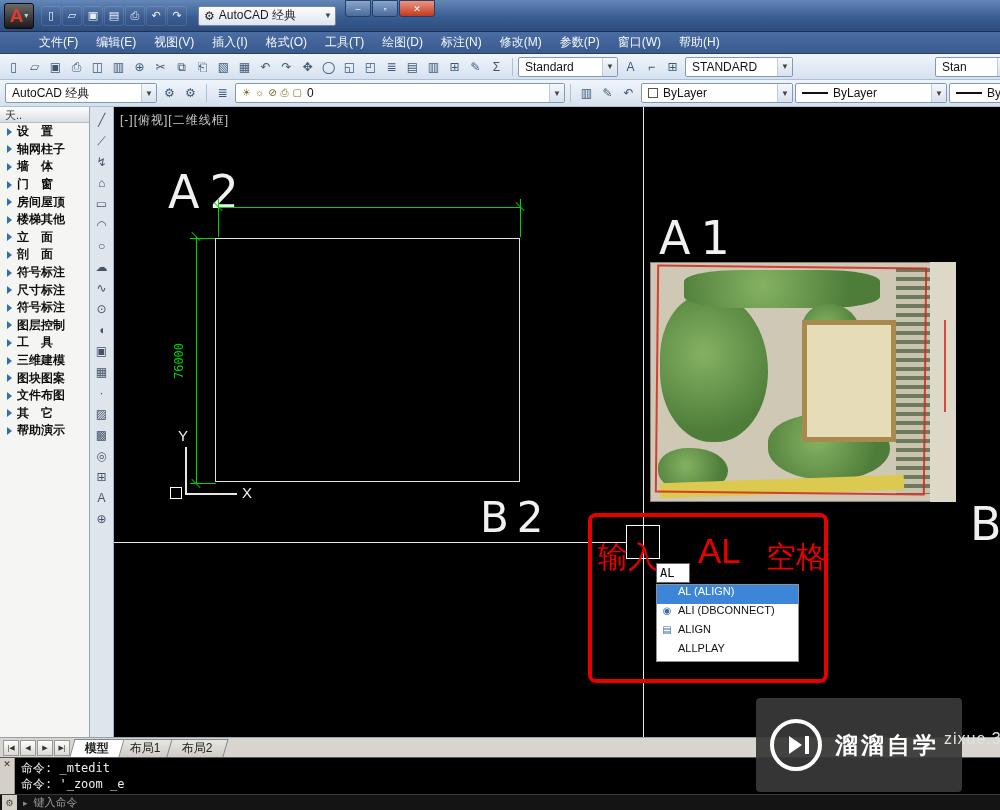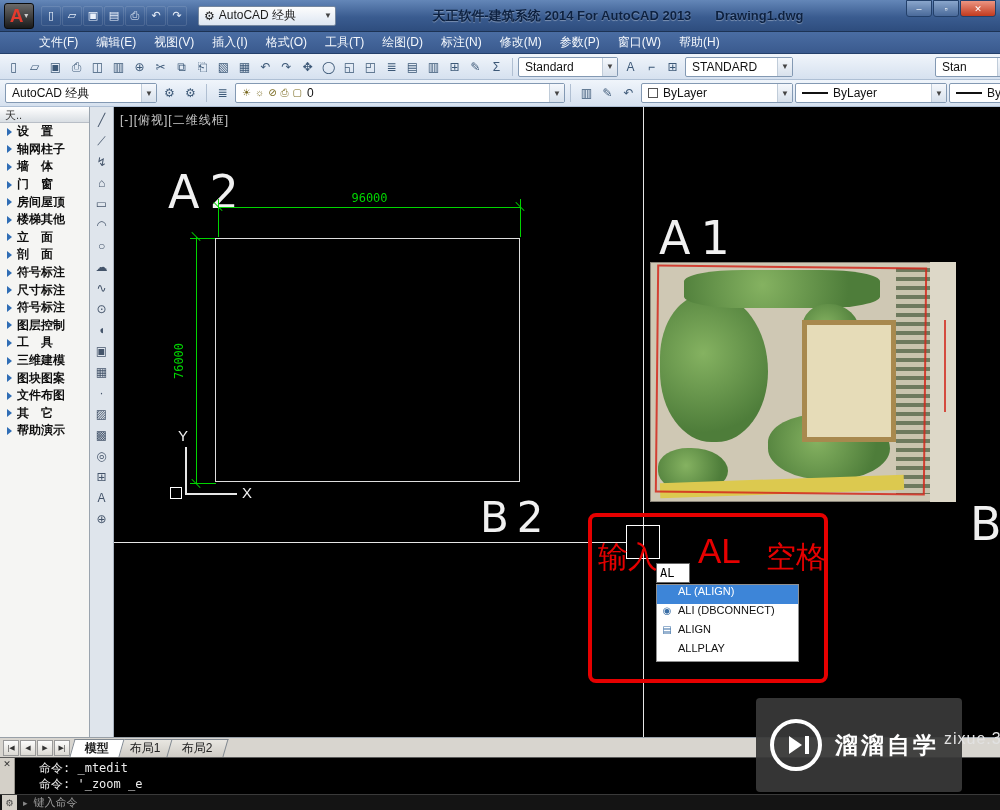--- a/index.html
+++ b/index.html
@@ -91,21 +91,21 @@
   .tnav{width:16px;height:16px;font-size:7px;color:#333;background:linear-gradient(#fcfcfc,#dcd9d3);border:1px solid #999;display:flex;align-items:center;justify-content:center;margin-right:1px;flex:none}
   .tabs{display:flex;margin-left:6px}
   .tab{height:18px;padding:0 12px;font-size:12px;display:flex;align-items:center;border:1px solid #808890;border-bottom:none;background:linear-gradient(#e8e6e1,#cfccc5);transform:skewX(-16deg);margin-left:-5px;color:#222}
   .tab>span{transform:skewX(16deg);white-space:nowrap}
   .tab.is-active{background:#fff;font-weight:bold;z-index:2}
 
   
   .cmdwin{height:37px;display:flex;background:#000;border-top:1px solid #5a5a5a}
   .cmd-side{width:15px;background:#d4d0c8;border-right:1px solid #9a968e;display:flex;flex-direction:column;align-items:center;padding-top:2px;flex:none}
   .cmd-x{font-size:9px;color:#333;line-height:9px}
-  .cmd-lines{flex:1;padding:2px 24px;font-family:"DejaVu Sans Mono",monospace;font-size:12px;color:#ececec;line-height:16px;overflow:hidden}
+  .cmd-lines{flex:1;padding:2px 6px;font-family:"DejaVu Sans Mono",monospace;font-size:12px;color:#ececec;line-height:16px;overflow:hidden}
   .inputrow{height:16px;background:#141414;display:flex;align-items:center;gap:6px;padding-left:2px;border-top:1px solid #3a3a3a}
   .ir-side{width:15px;height:100%;background:#d4d0c8;display:flex;align-items:center;justify-content:center;font-size:9px;color:#444;flex:none}
   .ir-icon{color:#8a8a8a;font-size:9px}
   .input-hint{color:#9a9a9a;font-size:11px}
 
   
   .watermark{position:absolute;left:756px;top:698px;width:206px;height:94px;background:rgba(56,56,56,.94);border-radius:4px;display:flex;align-items:center;gap:13px;padding:0 14px;z-index:60}
   .wm-circle{width:52px;height:52px;border:4px solid #fff;border-radius:50%;display:flex;align-items:center;justify-content:center;flex:none}
   .wm-play{width:0;height:0;border-left:13px solid #fff;border-top:9px solid transparent;border-bottom:9px solid transparent;margin-left:5px}
   .wm-bar{width:4px;height:18px;background:#fff;margin-left:3px}
@@ -129,24 +129,20 @@
         <span class="tbtn">▣</span>
         <span class="tbtn">▤</span>
         <span class="tbtn">⎙</span>
         <span class="tbtn">↶</span>
         <span class="tbtn">↷</span>
       </div>
     <div class="ws-combo">
       <span>⚙</span>
       <span>AutoCAD 经典</span>
       <span class="c-arrow">▼</span>
-    </div>
-    <div class="title-text">
-      <span>天正软件-建筑系统 2014  For AutoCAD 2013</span>
-      <span>Drawing1.dwg</span>
     </div>
     <div class="winctl">
       <span class="wbtn">–</span>
       <span class="wbtn">▫</span>
       <span class="wbtn close">✕</span>
     </div>
   </div>
 
   <div class="menubar">
       <span class="menu-item">文件(F)</span>
@@ -360,21 +356,20 @@
 
     <div class="canvas">
 
       <div class="cv vplabel">[-][俯视][二维线框]</div>
 
       <div class="glabel" style="left:54px;top:58px;font-size:46px;letter-spacing:10px">A2</div>
       <div class="glabel" style="left:545px;top:104px;font-size:46px;letter-spacing:10px">A1</div>
       <div class="glabel" style="left:366px;top:386px;font-size:42px;letter-spacing:8px">B2</div>
       <div class="glabel" style="left:856px;top:390px;font-size:46px">B</div>
 
-      <div class="dimlabel" style="left:104px;top:84px;width:303px;text-align:center">96000</div>
       <div class="dimln" style="left:104px;top:100px;width:303px;height:1px"></div>
       <div class="dimtick" style="left:98px;top:99px"></div>
       <div class="dimtick" style="left:400px;top:99px"></div>
       <div class="dimln" style="left:104px;top:92px;width:1px;height:38px"></div>
       <div class="dimln" style="left:406px;top:92px;width:1px;height:38px"></div>
 
       <div class="dimlabel" style="left:47px;top:247px;transform:rotate(-90deg)">76000</div>
       <div class="dimln" style="left:82px;top:130px;width:1px;height:247px"></div>
       <div class="dimtick" style="left:76px;top:129px"></div>
       <div class="dimtick" style="left:76px;top:376px"></div>

